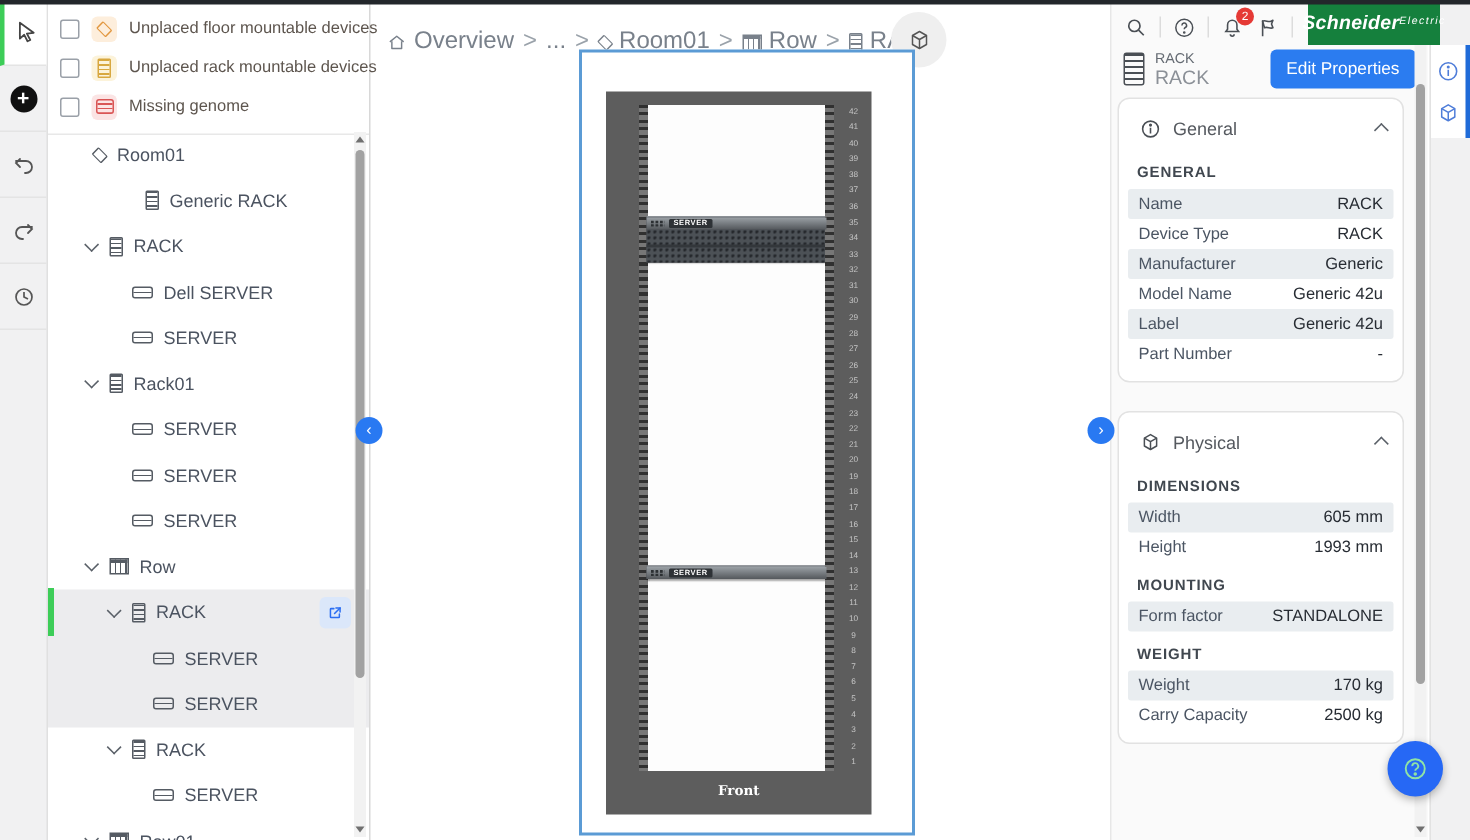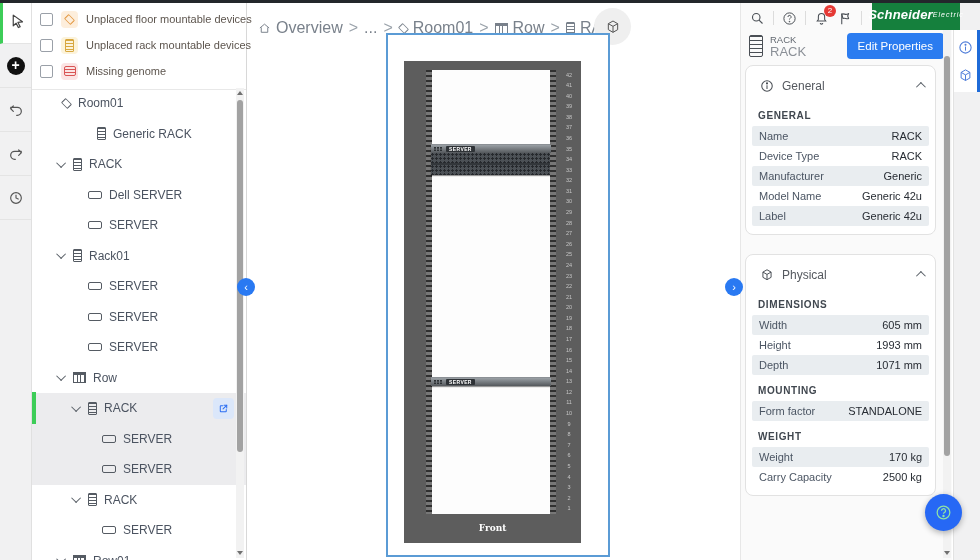--- a/index.html
+++ b/index.html
@@ -457,20 +457,24 @@
           <span class="pvalue">Generic</span>
         </div>
         <div class="prow">
           <span class="plabel">Model Name</span>
           <span class="pvalue">Generic 42u</span>
         </div>
         <div class="prow alt">
           <span class="plabel">Label</span>
           <span class="pvalue">Generic 42u</span>
         </div>
+        <div class="prow">
+          <span class="plabel">Part Number</span>
+          <span class="pvalue">-</span>
+        </div>
       </div>
       <div class="card">
         <div class="card-head">
           <span class="hic">
             <svg width="14" height="14" viewBox="0 0 24 24" fill="none" stroke="#4a4f55" stroke-width="1.7" stroke-linejoin="round">
               <path d="M12 3l7 4v9l-7 4-7-4V7z"></path>
               <path d="M5 7l7 4 7-4M12 11v9"></path>
             </svg>
           </span>
           <span class="sec-name">Physical</span>
@@ -478,24 +482,20 @@
         </div>
         <div class="group-head">DIMENSIONS</div>
         <div class="prow alt">
           <span class="plabel">Width</span>
           <span class="pvalue">605 mm</span>
         </div>
         <div class="prow">
           <span class="plabel">Height</span>
           <span class="pvalue">1993 mm</span>
         </div>
-        <div class="prow alt">
-          <span class="plabel">Depth</span>
-          <span class="pvalue">1071 mm</span>
-        </div>
         <div class="group-head">MOUNTING</div>
         <div class="prow alt">
           <span class="plabel">Form factor</span>
           <span class="pvalue">STANDALONE</span>
         </div>
         <div class="group-head">WEIGHT</div>
         <div class="prow alt">
           <span class="plabel">Weight</span>
           <span class="pvalue">170 kg</span>
         </div>

